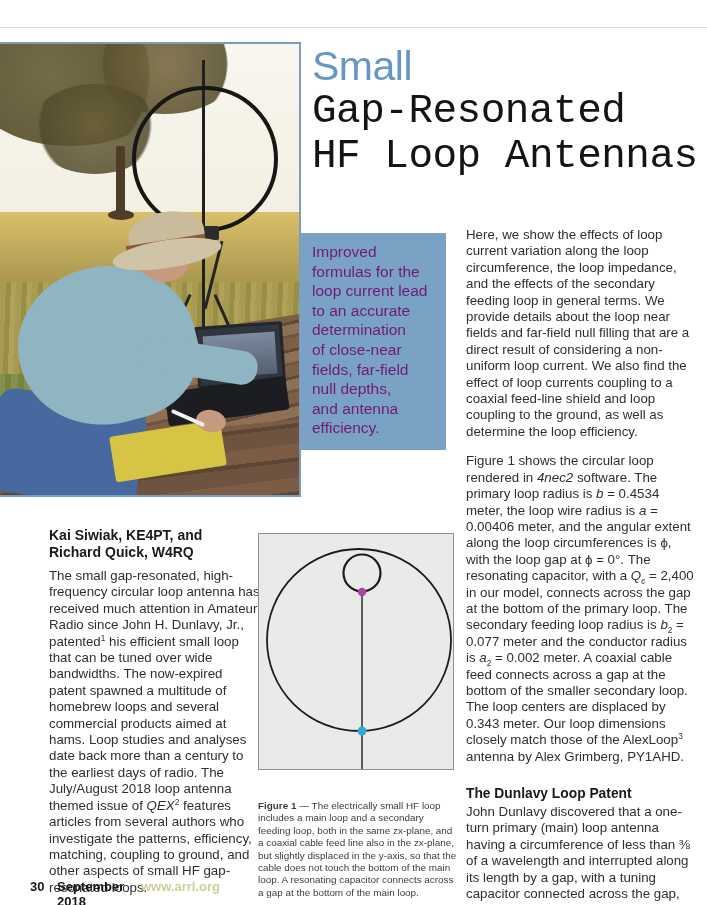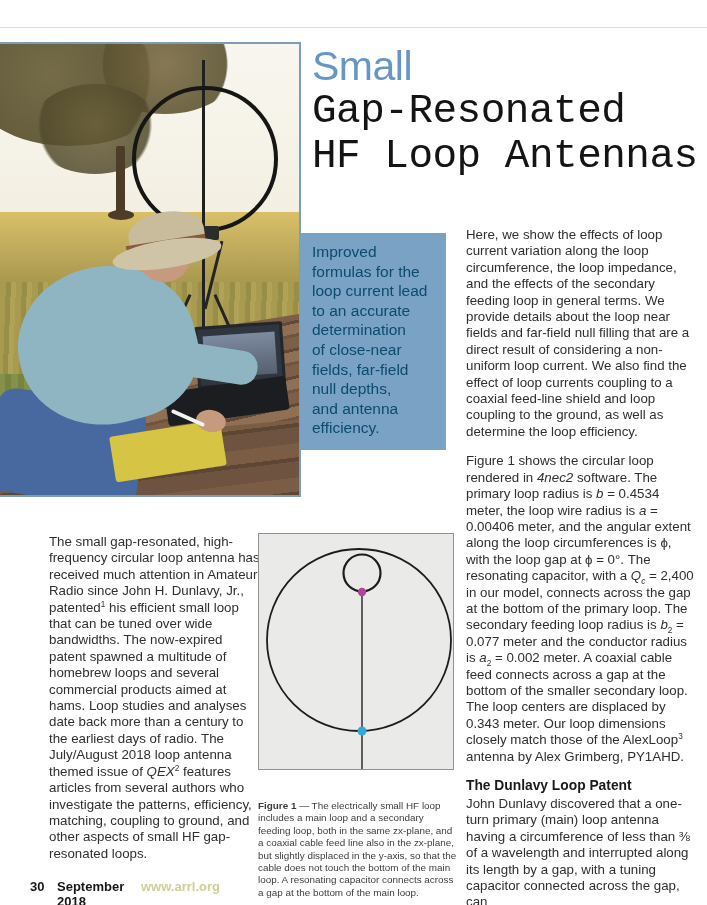--- a/index.html
+++ b/index.html
@@ -60,32 +60,32 @@
   .pen{left:170px;top:372px;width:36px;height:4px;background:#f2f2ee;border-radius:2px;transform:rotate(24deg);}
   .hand{left:196px;top:366px;width:30px;height:22px;background:#c59a7e;border-radius:50%;transform:rotate(10deg);}
 
   
   .headline{position:absolute;left:312px;top:44px;letter-spacing:-0.5px;}
   .headline .t1{font-size:41px;line-height:45px;color:var(--accent-blue);font-weight:400;}
   .headline .t2{font-size:41px;line-height:45px;color:#141414;font-weight:400;font-family:Liberation Mono, monospace;}
 
   
   .pull-quote{position:absolute;left:300px;top:233px;width:146px;background:var(--pullquote-bg);
-    color:#0c4a6e;font-size:15.5px;line-height:19.6px;padding:9px 8px 12px 12px;white-space:pre-line;}
+    color:#701a75;font-size:15.5px;line-height:19.6px;padding:9px 8px 12px 12px;white-space:pre-line;}
 
   
   .body-text{font-size:13.3px;line-height:16.4px;color:#2f2f2f;}
   .left-col{position:absolute;left:49px;top:527px;width:212px;}
   .authors{font-size:14px;line-height:17px;font-weight:700;color:#1a1a1a;white-space:pre-line;}
   .left-col .body-text{margin-top:7px;}
   .right-col{position:absolute;left:466px;top:227px;width:228px;}
   .right-col .p1{margin-bottom:13px;}
   .sec-heading{font-size:15px;line-height:17.5px;font-weight:700;color:var(--heading-blue);
     white-space:pre-line;margin-bottom:4px;}
-  .right-col .p2{margin-bottom:12px;}
+  .right-col .p2{margin-bottom:20px;}
   .sub-heading{font-size:13.8px;line-height:17px;font-weight:700;color:#1a1a1a;margin-bottom:2px;}
   i{font-style:italic;}
   sup{font-size:0.62em;line-height:0;vertical-align:super;}
   sub{font-size:0.62em;line-height:0;vertical-align:sub;}
 
   
   .figure{position:absolute;left:258px;top:533px;width:199px;}
   .fig-panel{width:196px;height:237px;background:#eaeae8;border:1px solid #919191;}
   .fig-caption{margin-top:30px;width:199px;font-size:9.9px;line-height:12.4px;color:#3c3c3c;}
 
@@ -148,20 +148,22 @@
 loop current lead
 to an accurate
 determination
 of close-near
 fields, far-field
 null depths,
 and antenna
 efficiency.</div>
 
   <div class="left-col">
+    <div class="authors">Kai Siwiak, KE4PT, and
+Richard Quick, W4RQ</div>
     <div class="body-text">The small gap-resonated, high-frequency circular loop antenna has received much attention in Amateur Radio since John H. Dunlavy, Jr., patented<sup>1</sup> his efficient small loop that can be tuned over wide bandwidths. The now-expired patent spawned a multitude of homebrew loops and several commercial products aimed at hams. Loop studies and analyses date back more than a century to the earliest days of radio. The July/August 2018 loop antenna themed issue of <i>QEX</i><sup>2</sup> features articles from several authors who investigate the patterns, efficiency, matching, coupling to ground, and other aspects of small HF gap-resonated loops.</div>
   </div>
 
   <div class="right-col">
     <div class="body-text p1">Here, we show the effects of loop current variation along the loop circumference, the loop impedance, and the effects of the secondary feeding loop in general terms. We provide details about the loop near fields and far-field null filling that are a direct result of considering a non-uniform loop current. We also find the effect of loop currents coupling to a coaxial feed-line shield and loop coupling to the ground, as well as determine the loop efficiency.</div>
     <div class="body-text p2">Figure 1 shows the circular loop rendered in <i>4nec2</i> software. The primary loop radius is <i>b</i> = 0.4534 meter, the loop wire radius is <i>a</i> = 0.00406 meter, and the angular extent along the loop circumferences is ϕ, with the loop gap at ϕ = 0°. The resonating capacitor, with a <i>Q<sub>c</sub></i> = 2,400 in our model, connects across the gap at the bottom of the primary loop. The secondary feeding loop radius is <i>b</i><sub>2</sub> = 0.077 meter and the conductor radius is <i>a</i><sub>2</sub> = 0.002 meter. A coaxial cable feed connects across a gap at the bottom of the smaller secondary loop. The loop centers are displaced by 0.343 meter. Our loop dimensions closely match those of the AlexLoop<sup>3</sup> antenna by Alex Grimberg, PY1AHD.</div>
     <div class="sub-heading">The Dunlavy Loop Patent</div>
     <div class="body-text">John Dunlavy discovered that a one-turn primary (main) loop antenna having a circumference of less than ⅜ of a wavelength and interrupted along its length by a gap, with a tuning capacitor connected across the gap, can</div>
   </div>
 

